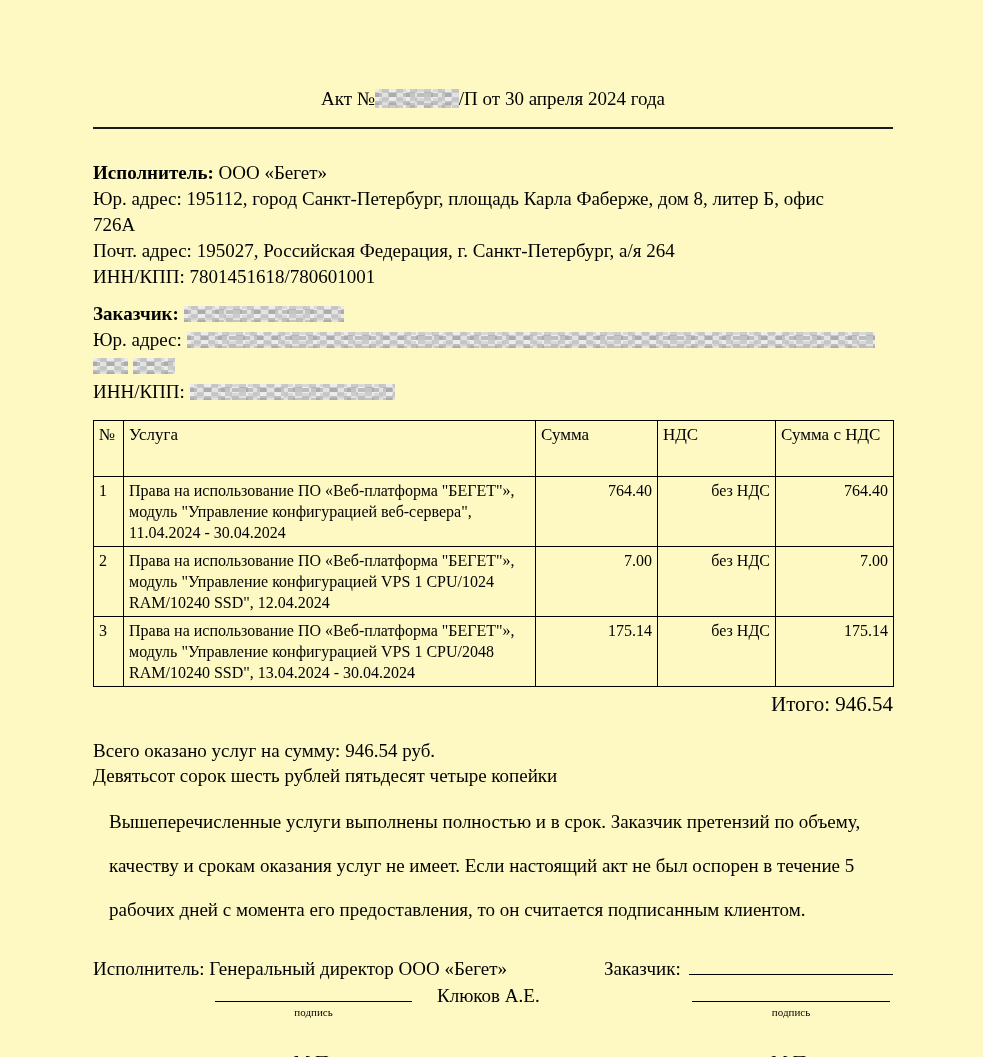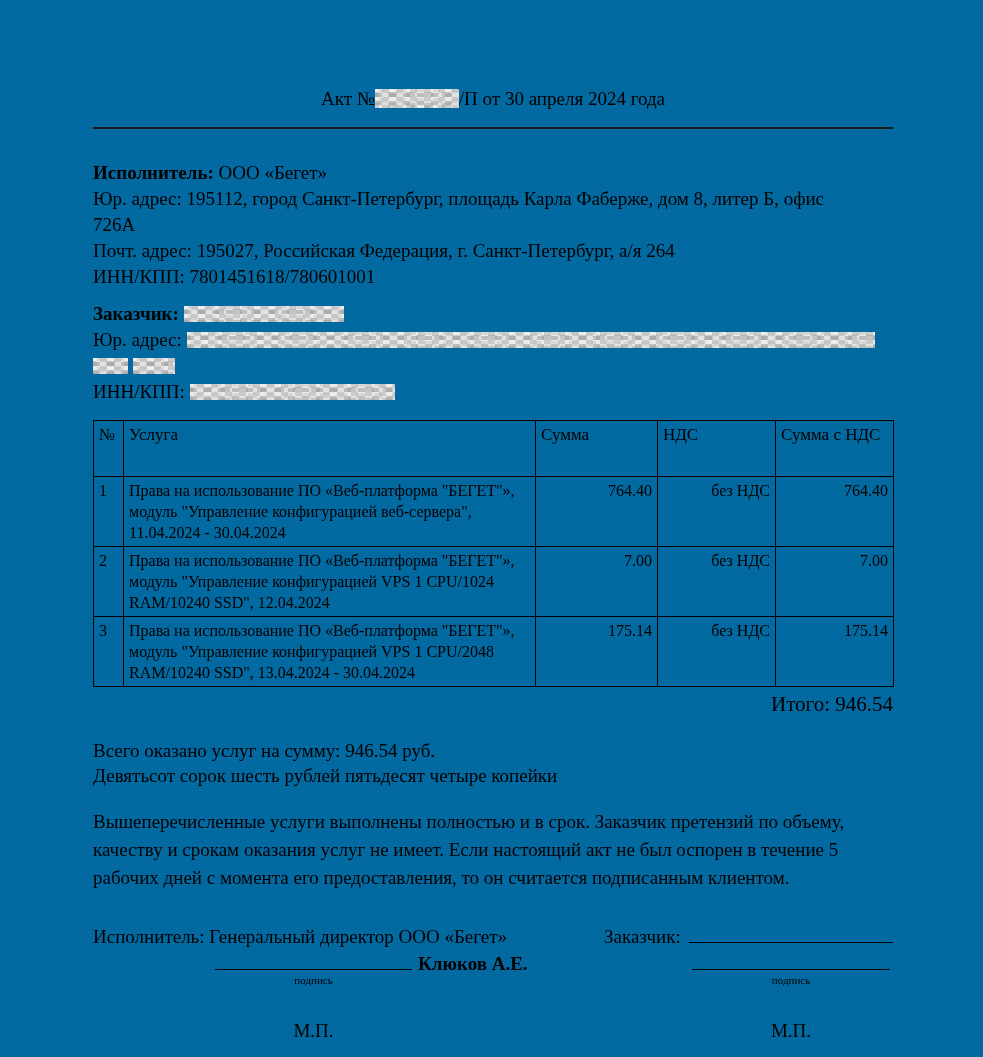--- a/index.html
+++ b/index.html
@@ -1,21 +1,21 @@
 <!DOCTYPE html>
 <html lang="ru"><head>
 <meta charset="utf-8">
 <style>
   html,body{margin:0;padding:0;background:#fff;}
   .page{
     position:relative;
     width:983px;height:1057px;
     box-sizing:border-box;
     padding:88px 106px 0 93px;
-    background:#0369a1;
+    background:#fef9c3;
     font-family:"Liberation Serif","DejaVu Serif",serif;
     color:#000;
     overflow:hidden;
   }
   .content{width:800px;}
   .doc-title{
     text-align:center;
     font-size:19px;
     white-space:nowrap;
   }
@@ -70,21 +70,21 @@
   .totals{
     width:800px;
     text-align:right;
     font-size:21px;
     line-height:25px;
     margin-top:5px;
   }
   .summary{margin-top:21px;font-size:19px;line-height:25px;}
   .summary p{margin:0;}
   .terms{margin-top:20px;font-size:19px;line-height:28px;}
-  .terms p{margin:0;}
+  .terms p{margin:16px;}
   .signatures{
     margin-top:33px;
     display:flex;
     width:800px;
     font-size:19px;
   }
   .sig-left{width:511px;flex:0 0 511px;}
   .sig-right{flex:1;}
   .sig-row1{line-height:24px;white-space:nowrap;display:flex;}
   .sig-line{
@@ -103,21 +103,21 @@
   }
   .sig-left .sig-caption{margin-left:122px;width:197px;}
   .sig-right .sig-caption{margin-left:88px;width:198px;}
   .sig-stamp{
     margin-top:33px;
     font-size:19px;
     text-align:center;
   }
   .sig-left .sig-stamp{margin-left:122px;width:197px;}
   .sig-right .sig-stamp{margin-left:88px;width:198px;}
-  .kluikov{margin-left:6px;font-weight:bold;}
+  .kluikov{margin-left:25px;}
 </style>
 </head>
 <body>
 
 <div class="page">
   <div class="content">
 
     <div class="doc-title">
       <span>Акт №</span><span class="redact redact-title"></span><span>/П от 30 апреля 2024 года</span>
     </div>

